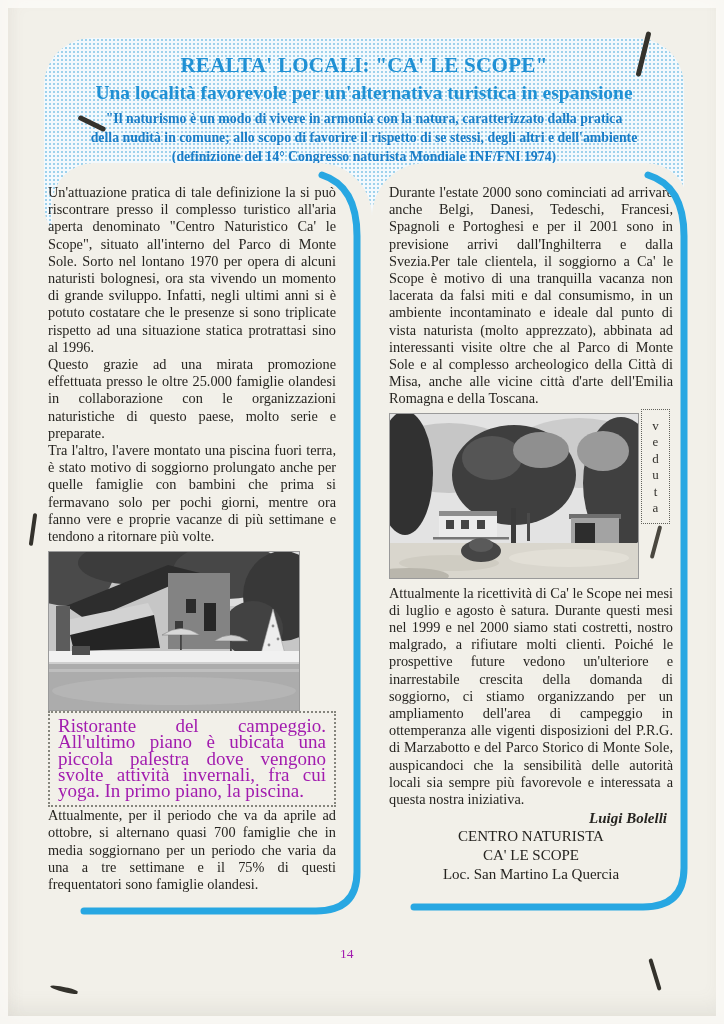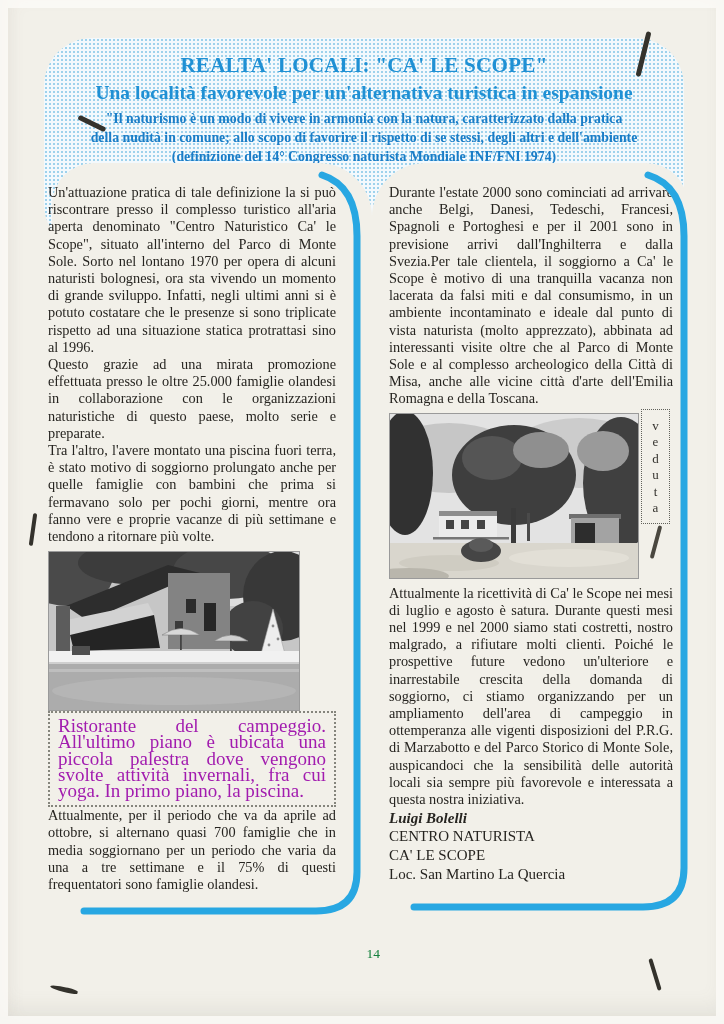--- a/index.html
+++ b/index.html
@@ -45,28 +45,28 @@
                  font-size:19px; line-height:16.2px; color:#a21caf; }
   .p-after { margin-top:10px; }
 
   .photo-row { position:relative; margin-top:5px; height:172px; }
   .veduta { position:absolute; left:252px; top:-4px; width:29px; padding:8px 0 6px;
             border:1.5px dotted #61615a; text-align:center; }
   .veduta span { display:block; font-size:13px; line-height:16.5px; color:#35332e; }
   .veduta-mark { position:absolute; left:265px; top:112px; width:3.5px; height:34px;
                  background:#4a473f; border-radius:3px; transform:rotate(15deg); }
 
-  .signature { margin-top:2px; font-weight:bold; font-style:italic;
+  .signature { margin-top:2px; text-align:right; font-weight:bold; font-style:italic;
                font-size:15px; padding-right:6px; }
-  .address { font-size:15px; line-height:18.6px; }
+  .address { text-align:center; font-size:15px; line-height:18.6px; }
 
   .frames { position:absolute; left:0; top:0; z-index:4; pointer-events:none; }
 
-  .page-number { position:absolute; left:340px; top:946px; width:40px; text-align:right;
-                 font-size:13.5px; color:#15803d; z-index:5; }
+  .page-number { position:absolute; left:340px; top:946px; width:40px; text-align:left;
+                 font-size:13.5px; color:#a21caf; z-index:5; }
 
   .pen { position:absolute; background:#34322c; border-radius:3px; z-index:6; }
   .pm-tl { left:77px;  top:121px; width:30px;  height:4.5px; transform:rotate(26deg); }
   .pm-tr { left:641px; top:31px;  width:4.5px; height:46px;  transform:rotate(14deg); }
   .pm-ml { left:31px;  top:513px; width:4px;   height:33px;  transform:rotate(8deg); }
   .pm-br { left:653px; top:958px; width:4px;   height:33px;  transform:rotate(-17deg); }
   .pm-bl { left:50px;  top:987px; width:28px;  height:4.5px; transform:rotate(13deg); border-radius:60% 40% 40% 60%; }
 </style>
 </head>
 <body>

